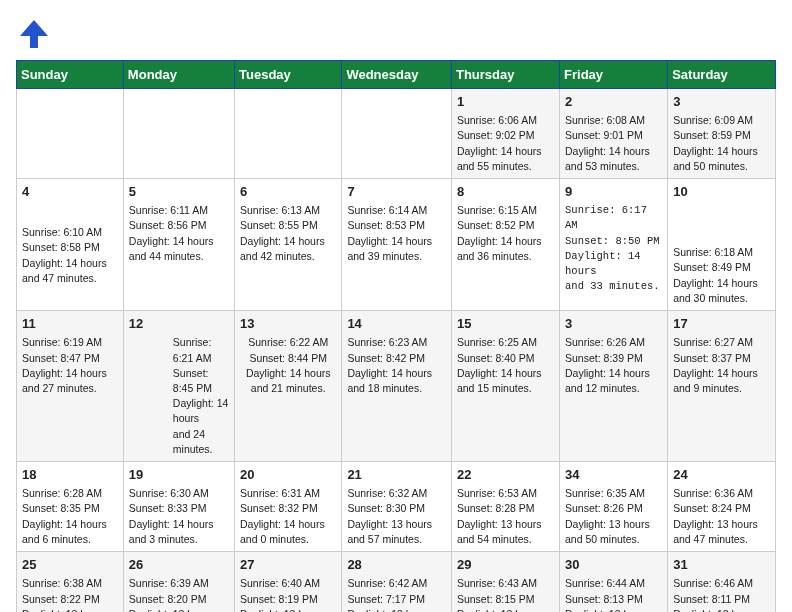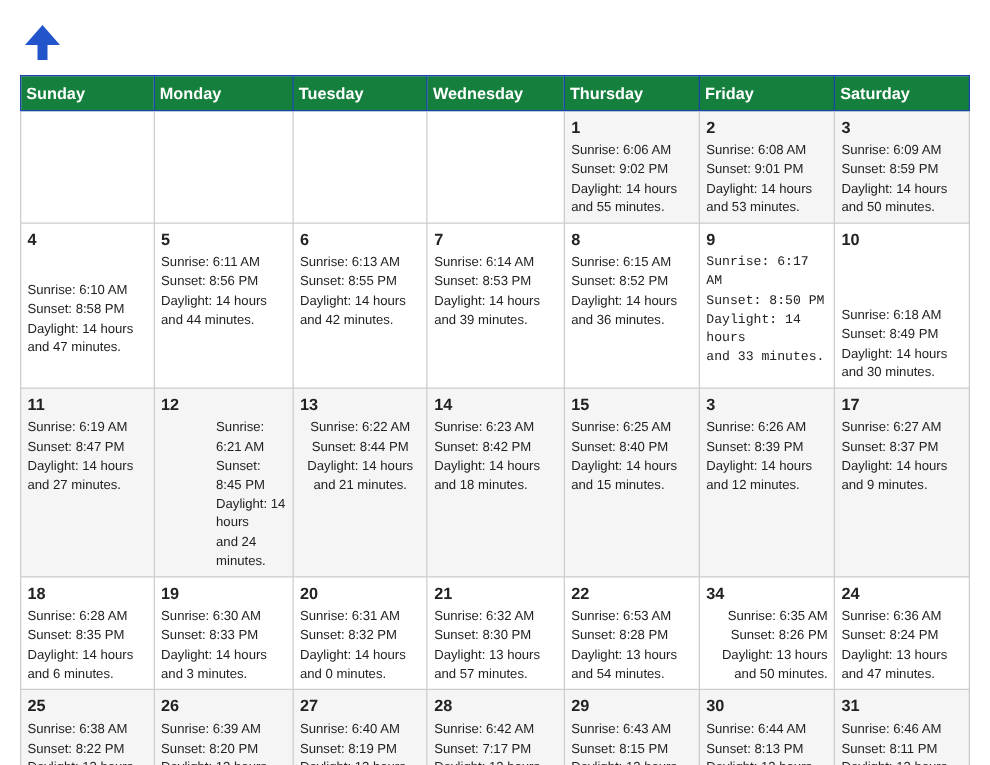--- a/index.html
+++ b/index.html
@@ -284,21 +284,21 @@
         </td>
         <td>
           <span class="day-num">22</span>
           <div class="day-info" style="white-space: pre-line;">Sunrise: 6:53 AM
 Sunset: 8:28 PM
 Daylight: 13 hours
 and 54 minutes.</div>
         </td>
         <td>
           <span class="day-num">34</span>
-          <div class="day-info" style="white-space: pre-line; text-align: right;">Sunrise: 6:35 AM
+          <div class="day-info" style="white-space: pre-line;">Sunrise: 6:35 AM
 Sunset: 8:26 PM
 Daylight: 13 hours
 and 50 minutes.</div>
         </td>
         <td>
           <span class="day-num">24</span>
           <div class="day-info" style="white-space: pre-line;">Sunrise: 6:36 AM
 Sunset: 8:24 PM
 Daylight: 13 hours
 and 47 minutes.</div>

